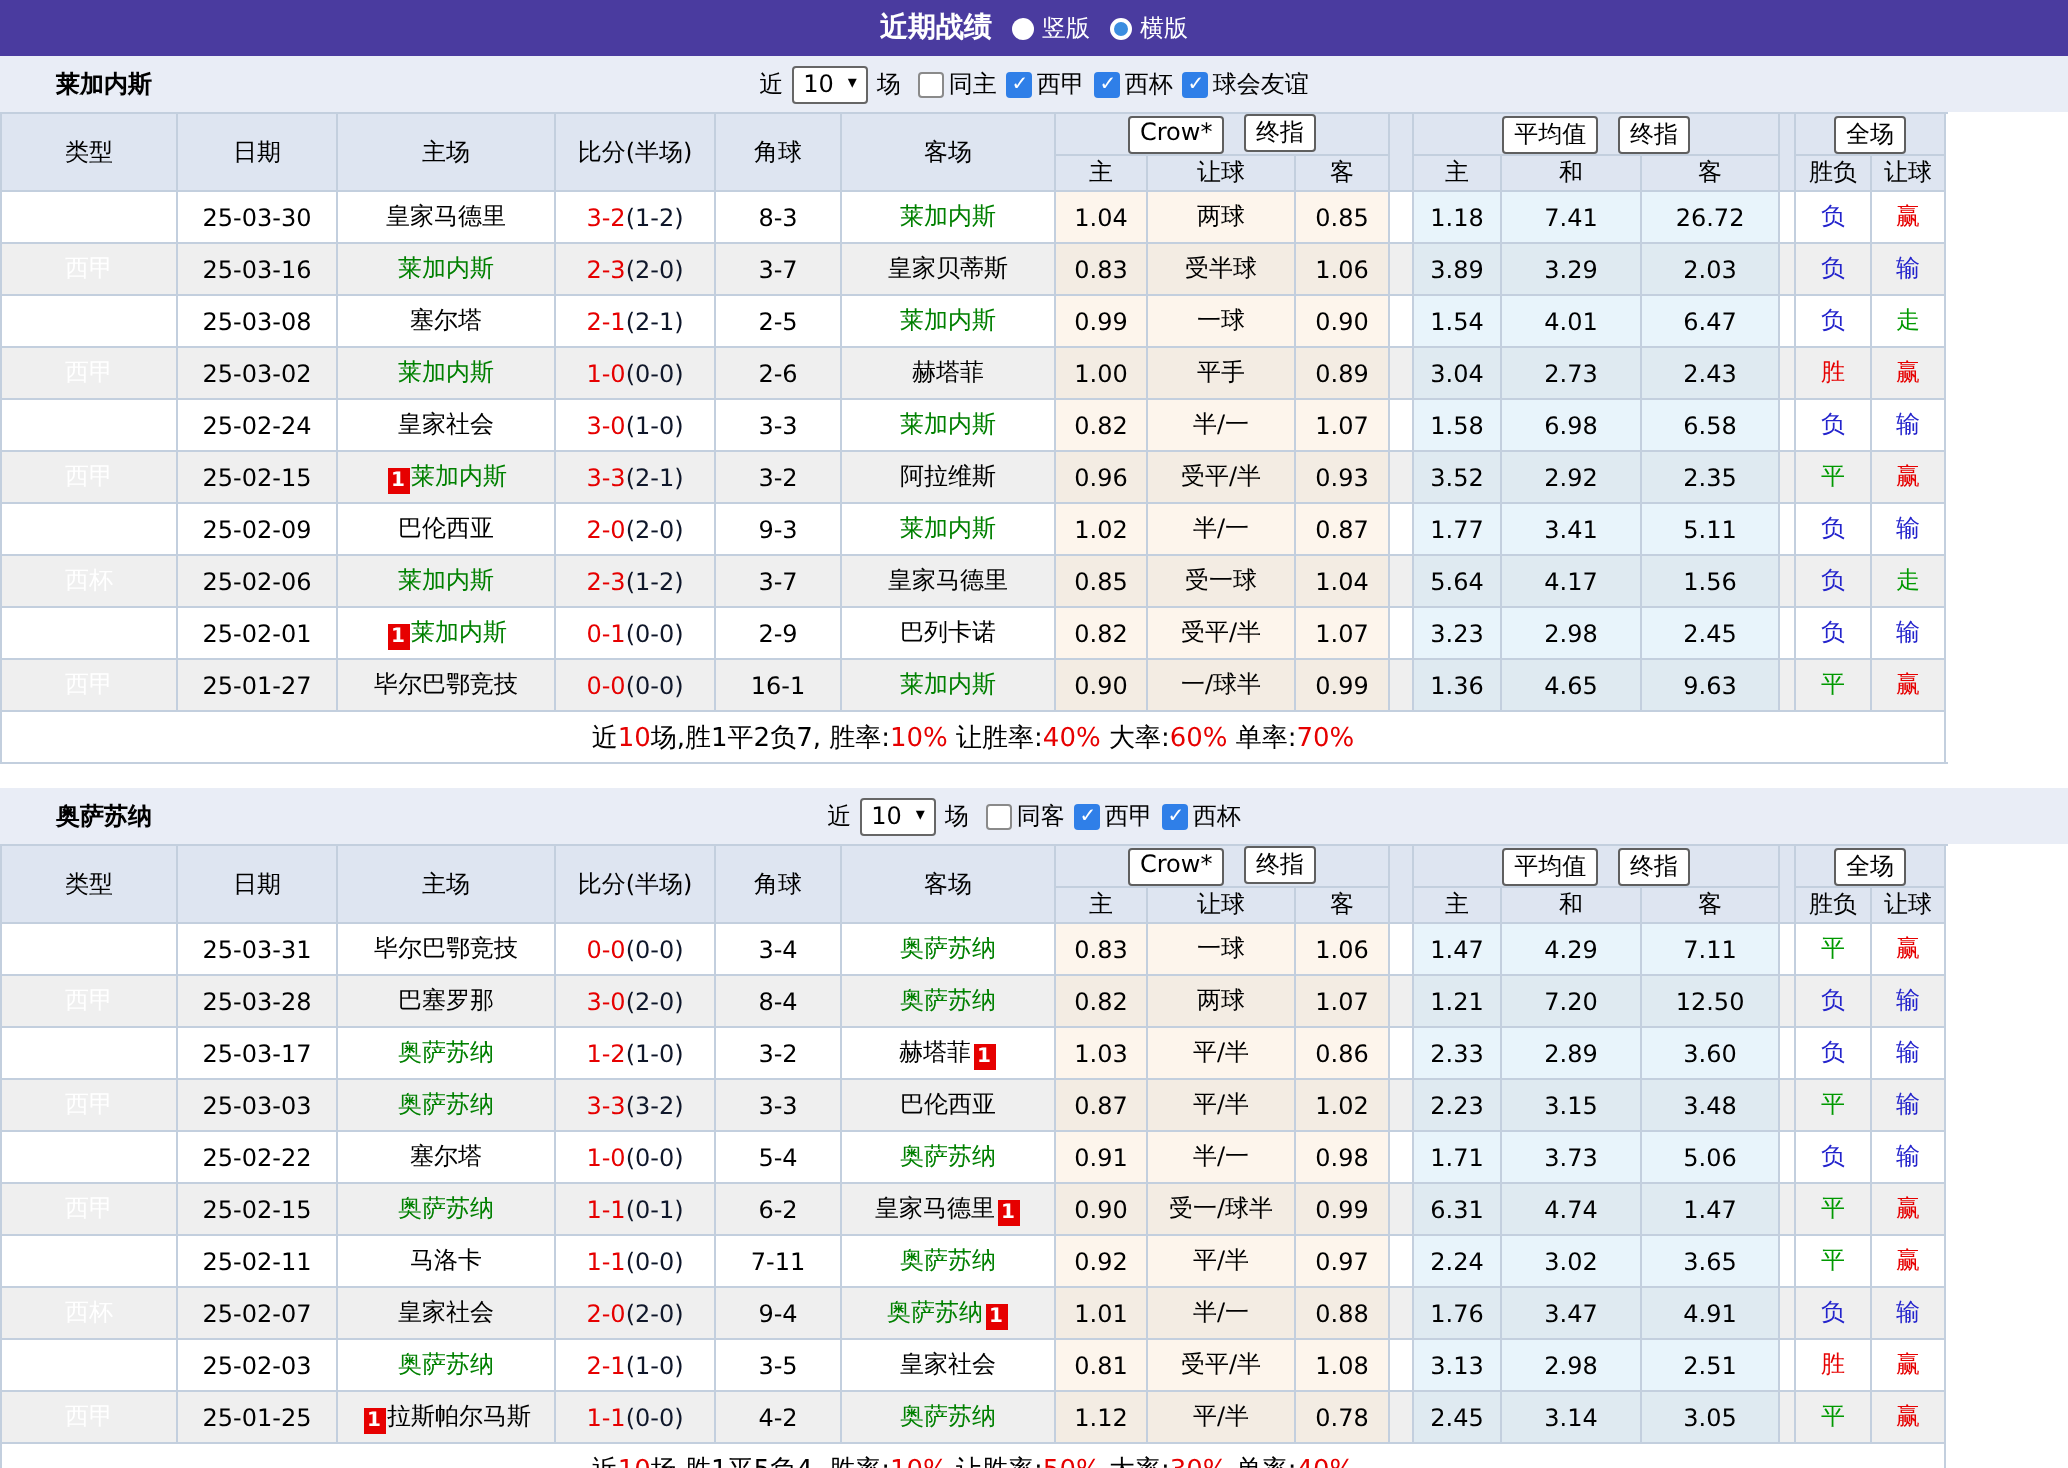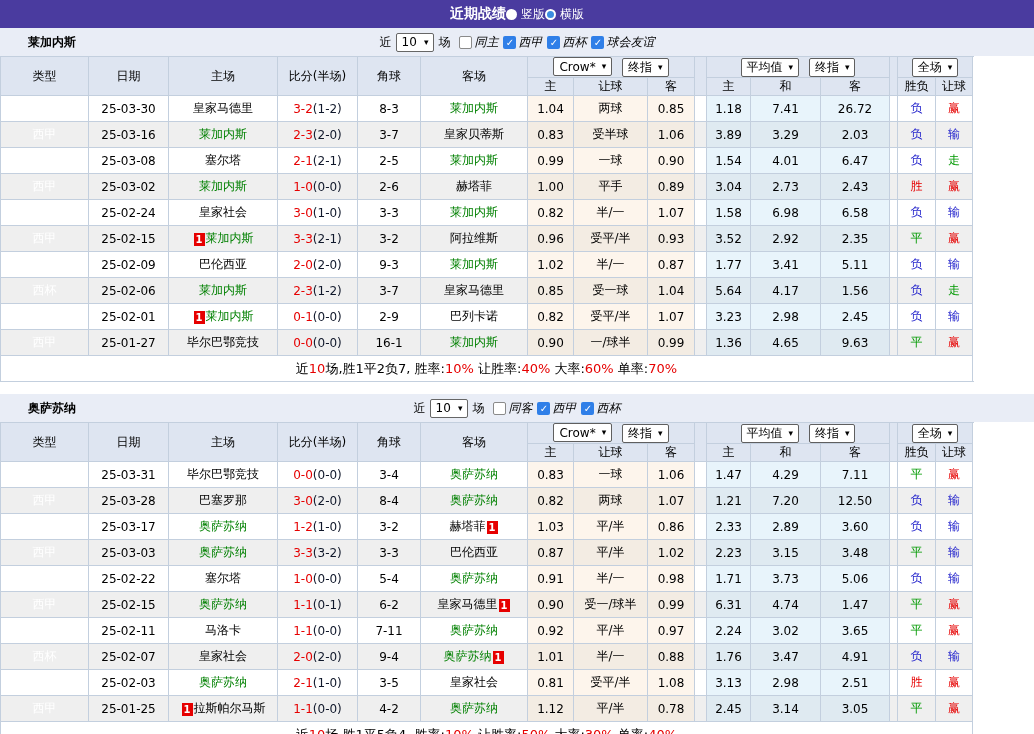--- a/index.html
+++ b/index.html
@@ -10,20 +10,21 @@
     font-family: "DejaVu Sans", "Liberation Sans", sans-serif;
     color: #000;
   }
   
   .topbar {
     height: 28px;
     background: #4a3b9f;
     display: flex;
     align-items: center;
     justify-content: center;
+    gap: 10px;
     color: #fff;
   }
   .topbar .title { font-weight: bold; font-size: 14px; }
   .radio-item { display: inline-flex; align-items: center; gap: 4px; font-size: 12px; cursor: pointer; }
   .radio { width: 11px; height: 11px; border-radius: 50%; display: inline-block; }
   .radio.sel { background: #fff; }
   .radio.unsel { width: 11px; height: 11px; border: 2px solid #fff; background: #3b8de0; }
   
   .band {
     height: 28px;
@@ -34,21 +35,21 @@
     font-size: 12px;
   }
   .band .team { position: absolute; left: 28px; font-weight: bold; }
   .band .filters { margin: 0 auto; display: flex; align-items: center; gap: 4px; }
   .num-select {
     display: inline-flex; align-items: center; gap: 7px;
     background: #fff; border: 1px solid #666; border-radius: 2px;
     height: 19px; padding: 0 5px; cursor: pointer;
   }
   .arr { font-size: 9px; line-height: 1; }
-  .cbs { display: inline-flex; align-items: center; font-style: italic; }
+  .cbs { display: inline-flex; align-items: center; }
   .cb-item { display: inline-flex; align-items: center; margin-left: 5px; cursor: pointer; }
   .cb {
     width: 13px; height: 13px; display: inline-flex; align-items: center; justify-content: center;
     font-size: 10px; margin-right: 2px; border-radius: 2px;
   }
   .cb.on  { background: #2f7fe8; color: #fff; }
   .cb.off { background: #fff; border: 1px solid #8a8a8a; }
   
   table {
     border-collapse: collapse;
@@ -83,21 +84,21 @@
   .c-blue  { color: #2323cc; }
   .c-green { color: #009900; }
   .badge {
     display: inline-block; background: #e60000; color: #fff;
     font-size: 10px; font-weight: bold; width: 11px; height: 13px; line-height: 13px;
     text-align: center; margin: 0 1px; vertical-align: -1px;
   }
   .hsel {
     display: inline-flex; align-items: center; gap: 6px;
     background: #fff; border: 1px solid #5f5f5f; border-radius: 2px;
-    height: 19px; padding: 0 5px; margin: 0 3px; cursor: pointer; font-size: 12px;
+    height: 19px; padding: 0 5px; margin: 0 3px; cursor: pointer; font-size: 12px; flex-direction: column;
   }
   tr.sumrow td { background: #fff; font-size: 13px; height: 26px; }
   .sum-red { color: #e60000; }
   .gap { height: 12px; background: #fff; }
 </style>
 </head>
 <body>
 
 <div class="topbar">
   <span class="title">近期战绩</span>

